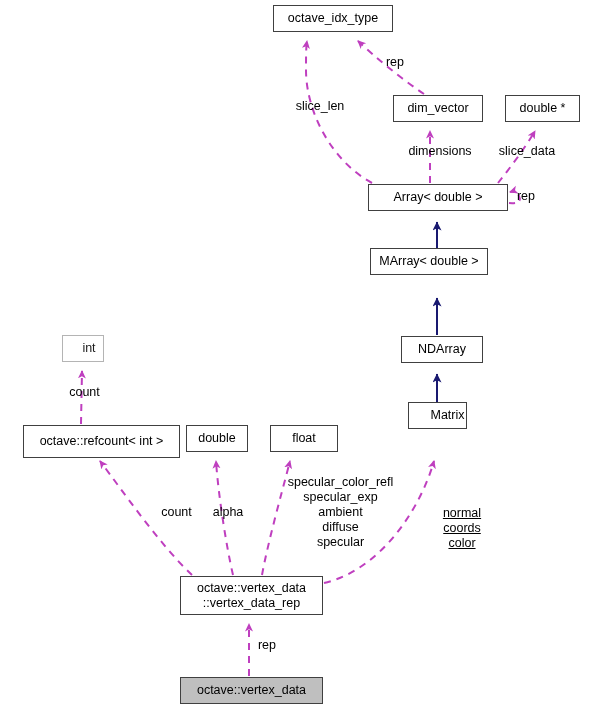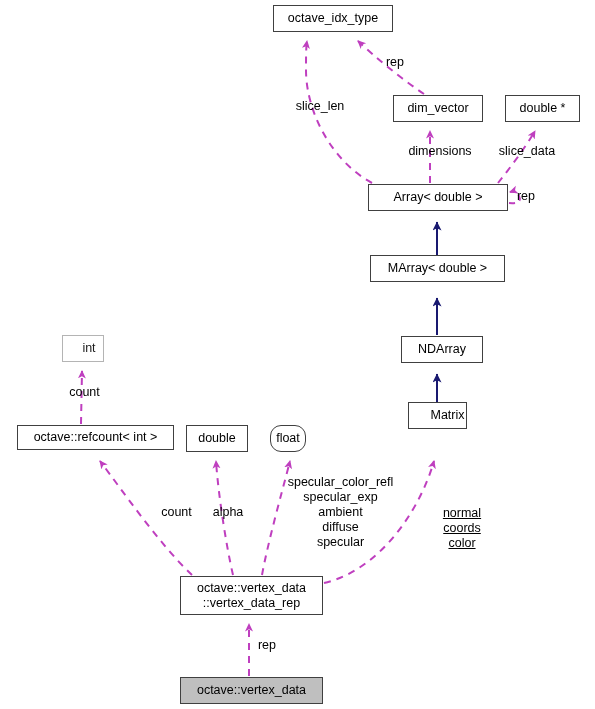--- a/index.html
+++ b/index.html
@@ -130,31 +130,31 @@
   </svg>
 
   <div class="node" style="left:273px; top:5px; width:120px; height:27px;">octave_idx_type</div>
 
   <div class="node" style="left:393px; top:95px; width:90px; height:27px;">dim_vector</div>
 
   <div class="node" style="left:505px; top:95px; width:75px; height:27px;">double *</div>
 
   <div class="node" style="left:368px; top:184px; width:140px; height:27px;">Array&lt; double &gt;</div>
 
-  <div class="node" style="left:370px; top:255px; width:135px; height:27px;">MArray&lt; double &gt;</div>
+  <div class="node" style="left:370px; top:248px; width:118px; height:27px;">MArray&lt; double &gt;</div>
 
   <div class="node" style="left:401px; top:336px; width:82px; height:27px;">NDArray</div>
 
   <div class="node dim" style="left:62px; top:335px; width:42px; height:27px;">int</div>
 
-  <div class="node" style="left:17px; top:425px; width:157px; height:25px;">octave::refcount&lt; int &gt;</div>
+  <div class="node" style="left:23px; top:425px; width:157px; height:33px;">octave::refcount&lt; int &gt;</div>
 
   <div class="node" style="left:186px; top:425px; width:62px; height:27px;">double</div>
 
-  <div class="node" style="left:270px; top:425px; width:36px; height:27px;border-radius:11px;">float</div>
+  <div class="node" style="left:270px; top:425px; width:68px; height:27px;">float</div>
 
   <div class="node" style="left:408px; top:402px; width:59px; height:27px;padding-left:20px;">Matrix</div>
 
   <div class="node" style="left:180px; top:576px; width:143px; height:39px;">octave::vertex_data
 ::vertex_data_rep</div>
 
   <div class="node current" style="left:180px; top:677px; width:143px; height:27px;">octave::vertex_data</div>
 
   <div class="edge-label center" style="left:270px; top:99px; width:100px;">slice_len</div>
 

